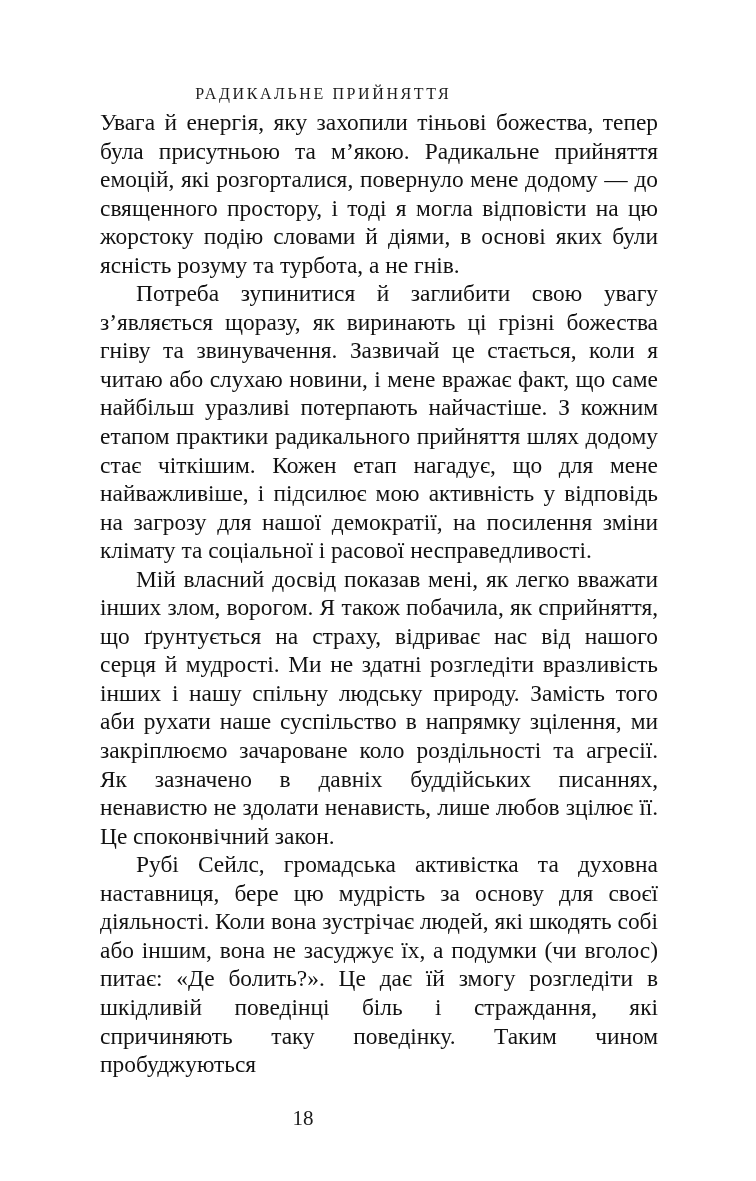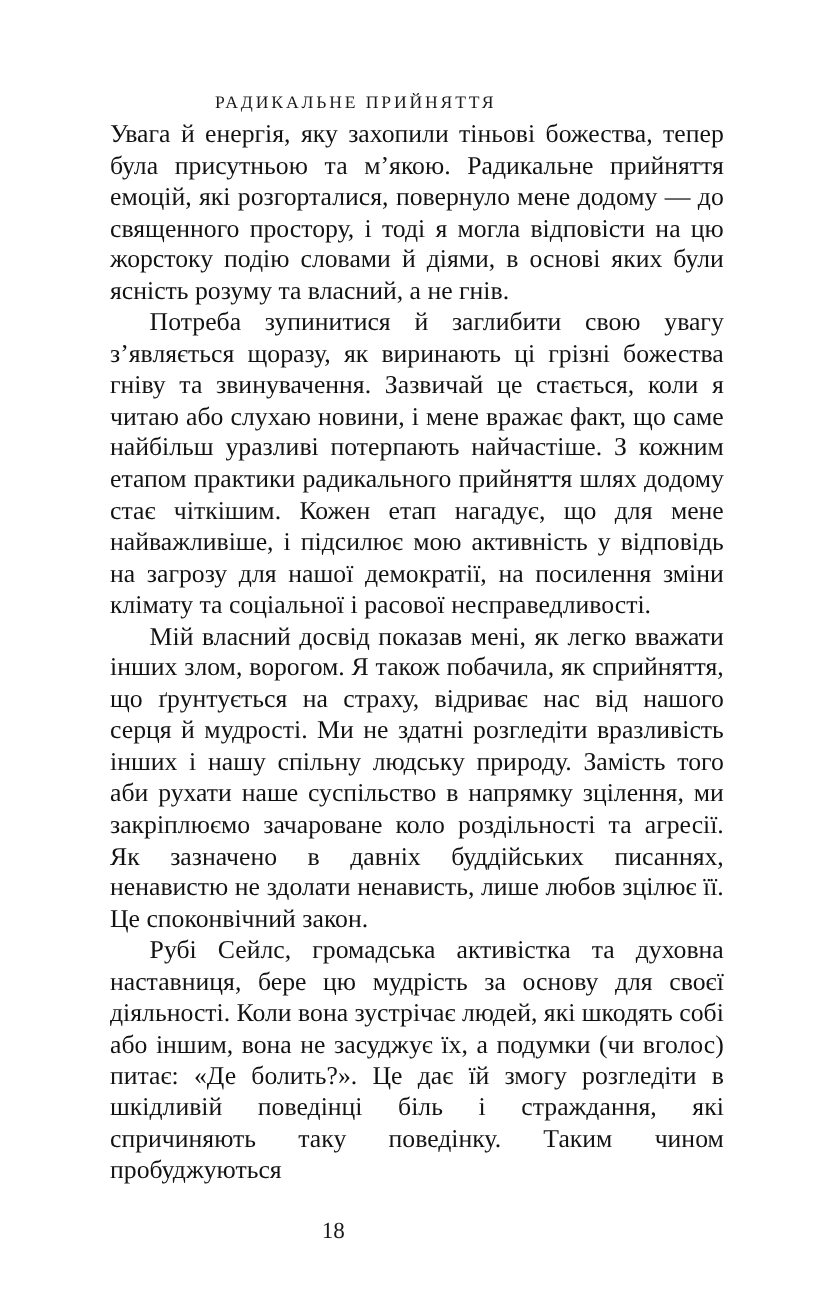--- a/index.html
+++ b/index.html
@@ -68,21 +68,21 @@
   }
 </style>
 </head>
 <body>
 
 <div class="page">
 
   <div class="running-head">РАДИКАЛЬНЕ ПРИЙНЯТТЯ</div>
 
   <div class="text-block">
-    <p class="body-par first">Увага й енергія, яку захопили тіньові божества, тепер була присутньою та м’якою. Радикальне прийняття емоцій, які розгорталися, повернуло мене додому — до священного простору, і тоді я могла відповісти на цю жорстоку подію словами й діями, в основі яких були ясність розуму та власний, а не гнів.</p>
+    <p class="body-par first">Увага й енергія, яку захопили тіньові божества, тепер була присутньою та м’якою. Радикальне прийняття емоцій, які розгорталися, повернуло мене додому — до священного простору, і тоді я могла відповісти на цю жорстоку подію словами й діями, в основі яких були ясність розуму та турбота, а не гнів.</p>
     <p class="body-par">Потреба зупинитися й заглибити свою увагу з’являється щоразу, як виринають ці грізні божества гніву та звинувачення. Зазвичай це стається, коли я читаю або слухаю новини, і мене вражає факт, що саме найбільш уразливі потерпають найчастіше. З кожним етапом практики радикального прийняття шлях додому стає чіткішим. Кожен етап нагадує, що для мене найважливіше, і підсилює мою активність у відповідь на загрозу для нашої демократії, на посилення зміни клімату та соціальної і расової несправедливості.</p>
     <p class="body-par">Мій власний досвід показав мені, як легко вважати інших злом, ворогом. Я також побачила, як сприйняття, що ґрунтується на страху, відриває нас від нашого серця й мудрості. Ми не здатні розгледіти вразливість інших і нашу спільну людську природу. Замість того аби рухати наше суспільство в напрямку зцілення, ми закріплюємо зачароване коло роздільності та агресії. Як зазначено в давніх буддійських писаннях, ненавистю не здолати ненависть, лише любов зцілює її. Це споконвічний закон.</p>
     <p class="body-par">Рубі Сейлс, громадська активістка та духовна наставниця, бере цю мудрість за основу для своєї діяльності. Коли вона зустрічає людей, які шкодять собі або іншим, вона не засуджує їх, а подумки (чи вголос) питає: «Де болить?». Це дає їй змогу розгледіти в шкідливій поведінці біль і страждання, які спричиняють таку поведінку. Таким чином пробуджуються</p>
   </div>
 
   <div class="folio">18</div>
 
 </div>
 
 </body></html>

